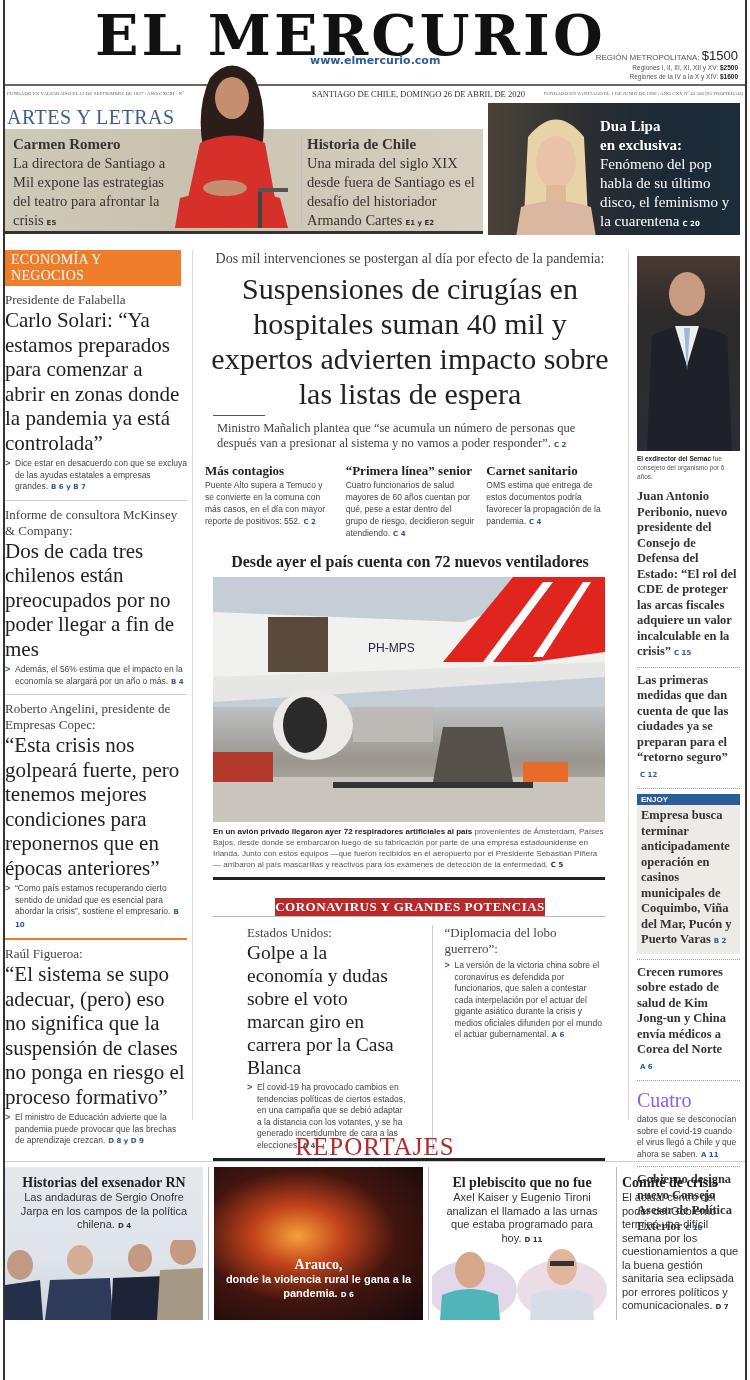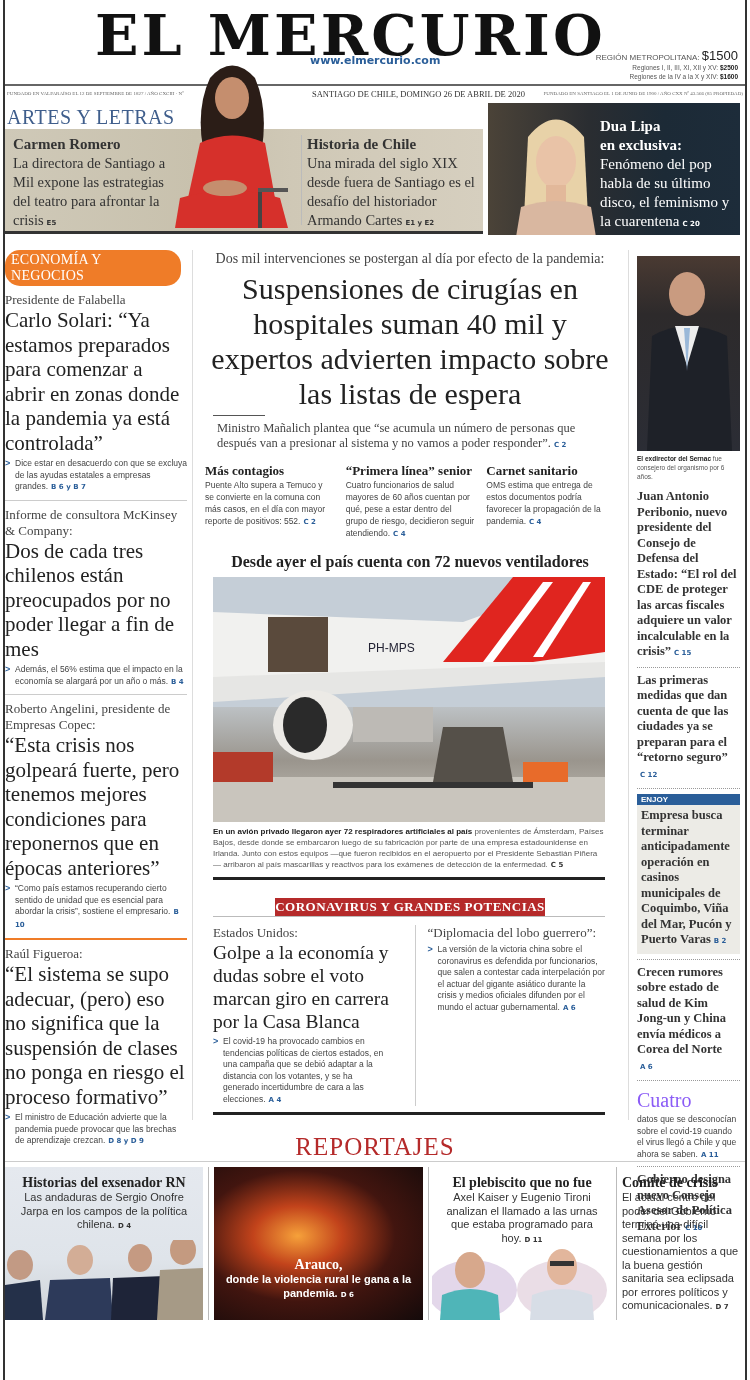--- a/index.html
+++ b/index.html
@@ -36,21 +36,21 @@
 
   
   .dua { left: 488px; top: 103px; width: 252px; height: 132px; background: linear-gradient(90deg,#4b4338 0%,#2a2d31 40%,#1c2a36 70%,#1d2c3a 100%); overflow: hidden; padding-left: 17px; }
   .dua .face { position: absolute; left: 28px; top: 4px; width: 80px; height: 130px; }
   .dua .txt { position: absolute; left: 112px; top: 14px; width: 140px; color: #fff; font-size: 15px; line-height: 19px; }
   .dua .txt b { font-weight: bold; }
   .dua .ref { color: #fff; }
 
   
   .leftcol { left: 5px; top: 250px; width: 182px; }
-  .sec-tag { display: inline-block; background: #ef7c28; color: #fff; font-size: 14px; padding: 2px 6px; letter-spacing: 0.3px; width: 176px; border-radius: 15px; }
+  .sec-tag { display: inline-block; background: #ef7c28; color: #fff; font-size: 14px; padding: 2px 6px; letter-spacing: 0.3px; width: 176px; }
   .kicker { font-size: 13px; color: #444; line-height: 16px; }
   .big { font-size: 21px; line-height: 24.5px; color: #222; }
   .sum { font-family: "Liberation Sans", sans-serif; font-size: 8.5px; line-height: 11.5px; color: #444; padding-left: 10px; position: relative; margin-top: 3px; }
   .sum .arr { position: absolute; left: 0; top: 0; color: #2a5e99; font-weight: bold; font-size: 9px; }
   .hr { height: 1px; background: #ccc; margin: 6px 0 6px 0; }
   .hr-or { height: 2px; background: #ef7c28; margin: 7px 0 6px 0; }
 
   
   .main { left: 205px; top: 250px; width: 410px; }
   .main .kick { text-align: center; font-size: 14px; line-height: 17px; color: #444; }
@@ -64,21 +64,21 @@
   .vent-head { font-size: 16px; font-weight: bold; color: #222; margin-top: 13px; text-align: center; }
   .plane { position: relative; width: 392px; height: 245px; margin: 6px 0 0 8px; background: linear-gradient(180deg,#bfc9d3 0%,#c9d1d8 45%,#9a958d 75%,#c8c4bc 100%); overflow: hidden; }
   .caption { font-family: "Liberation Sans", sans-serif; font-size: 8px; line-height: 11px; color: #555; margin: 4px 0 0 8px; width: 392px; }
   .caption b { color: #222; }
   .thick { height: 3px; background: #222; margin: 6px 0 0 8px; width: 392px; }
   .corona-tag { margin: 18px auto 0; width: 270px; background: #b52a2a; color: #fff; font-size: 13px; font-weight: bold; text-align: center; padding: 1px 0; letter-spacing: 0.5px; }
   .corona-rule { height: 1px; background: #bbb; margin: 0 0 0 8px; width: 392px; }
   .duo { display: flex; margin: 8px 0 0 8px; width: 392px; }
   .duo .d { flex: 1; }
   .duo .d + .d { border-left: 1px solid #ccc; padding-left: 12px; }
-  .duo .d:first-child { padding-right: 24px; }
+  .duo .d:first-child { padding-right: 24px; margin-left: 34px; }
   .duo .kk { font-size: 13px; color: #444; }
   .duo .hh { font-size: 19.5px; line-height: 23px; color: #222; }
 
   
   .rightcol { left: 637px; top: 256px; width: 103px; }
   .man { width: 103px; height: 195px; background: linear-gradient(180deg,#4a3a32 0%,#2d2a2b 30%,#2b2d35 100%); position: relative; overflow: hidden; }
   .rcap { font-family: "Liberation Sans", sans-serif; font-size: 6.5px; line-height: 9px; color: #555; margin-top: 3px; }
   .rcap b { color: #222; }
   .rh { font-size: 12.5px; font-weight: bold; line-height: 15.5px; color: #333; }
   .dots { border-top: 1px dotted #999; margin: 5px 0; }

